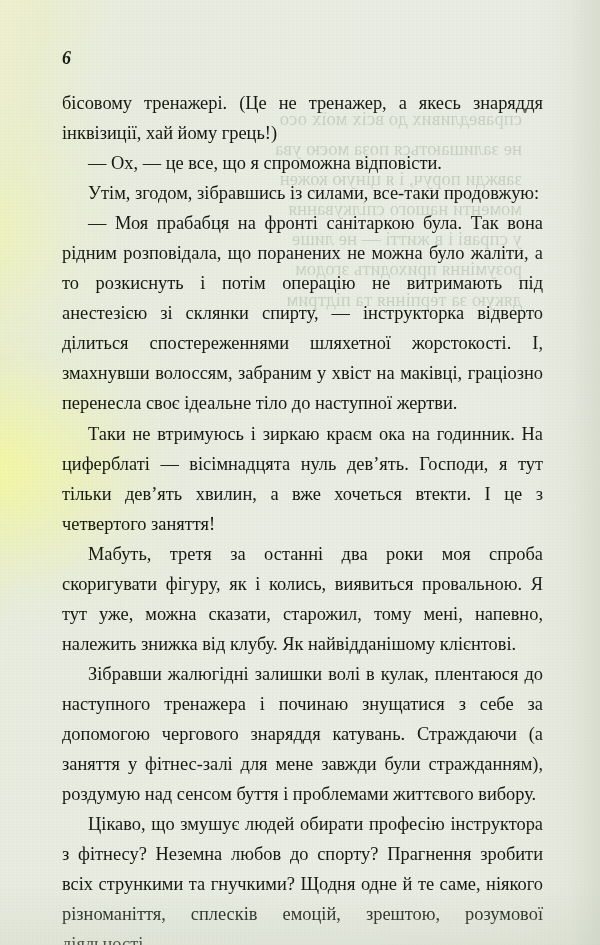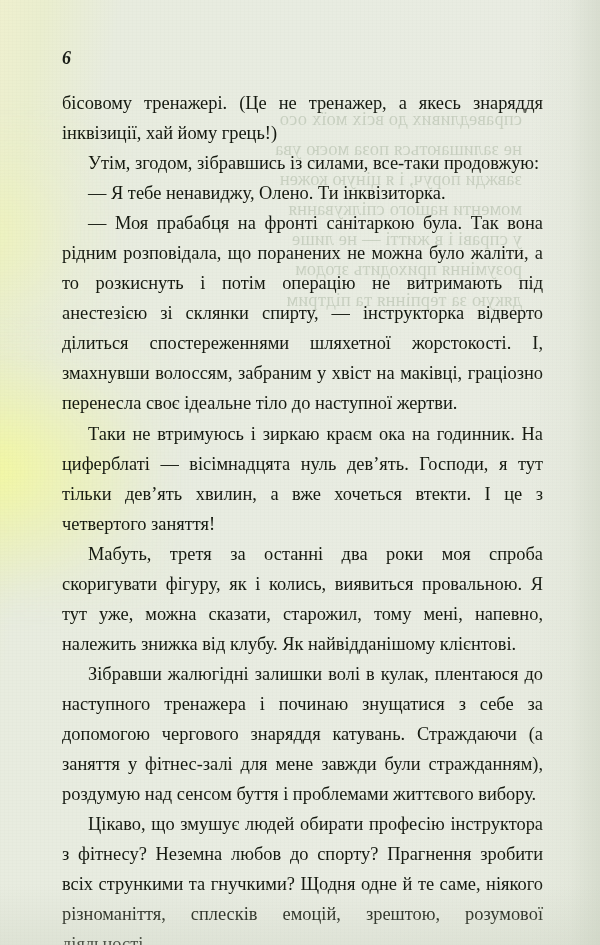--- a/index.html
+++ b/index.html
@@ -155,22 +155,22 @@
     <p>у справі і в житті — не лише</p>
     <p>розуміння приходить згодом</p>
     <p>дякую за терпіння та підтрим</p>
   </div>
 
   <div class="folio ink-soften">6</div>
 
   <div class="textblock ink-soften">
     <div class="body-text">
       <p>бісовому тренажері. (Це не тренажер, а якесь знаряддя інквізиції, хай йому грець!)</p>
+      <p class="ind">— Ох, — це все, що я спроможна відповісти.</p>
       <p class="ind">Утім, згодом, зібравшись із силами, все-таки продовжую:</p>
-      <p class="ind">— Я тебе ненавиджу, Олено. Ти інквізиторка.</p>
       <p class="ind">— Моя прабабця на фронті санітаркою була. Так вона рідним розповідала, що поранених не можна було жаліти, а то розкиснуть і потім операцію не витримають під анестезією зі склянки спирту, — інструкторка відверто ділиться спостереженнями шляхетної жорстокості. І, змахнувши волоссям, забраним у хвіст на маківці, граціозно перенесла своє ідеальне тіло до наступної жертви.</p>
       <p class="ind">Таки не втримуюсь і зиркаю краєм ока на годинник. На циферблаті — вісімнадцята нуль дев’ять. Господи, я тут тільки дев’ять хвилин, а вже хочеться втекти. І це з четвертого заняття!</p>
       <p class="ind">Мабуть, третя за останні два роки моя спроба скоригувати фігуру, як і колись, виявиться провальною. Я тут уже, можна сказати, старожил, тому мені, напевно, належить знижка від клубу. Як найвідданішому клієнтові.</p>
       <p class="ind">Зібравши жалюгідні залишки волі в кулак, плентаюся до наступного тренажера і починаю знущатися з себе за допомогою чергового знаряддя катувань. Страждаючи (а заняття у фітнес-залі для мене завжди були стражданням), роздумую над сенсом буття і проблемами життєвого вибору.</p>
       <p class="ind">Цікаво, що змушує людей обирати професію інструктора з фітнесу? Неземна любов до спорту? Прагнення зробити всіх стрункими та гнучкими? Щодня одне й те саме, ніякого різноманіття, сплесків емоцій, зрештою, розумової діяльності.</p>
 
     </div>
   </div>
 
   <div class="paper-grain"></div>

